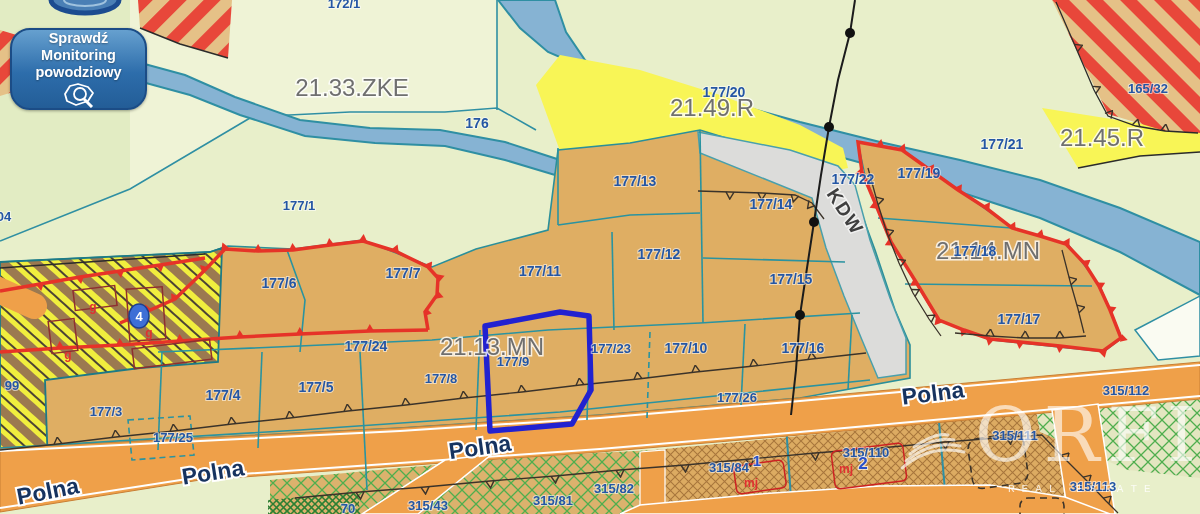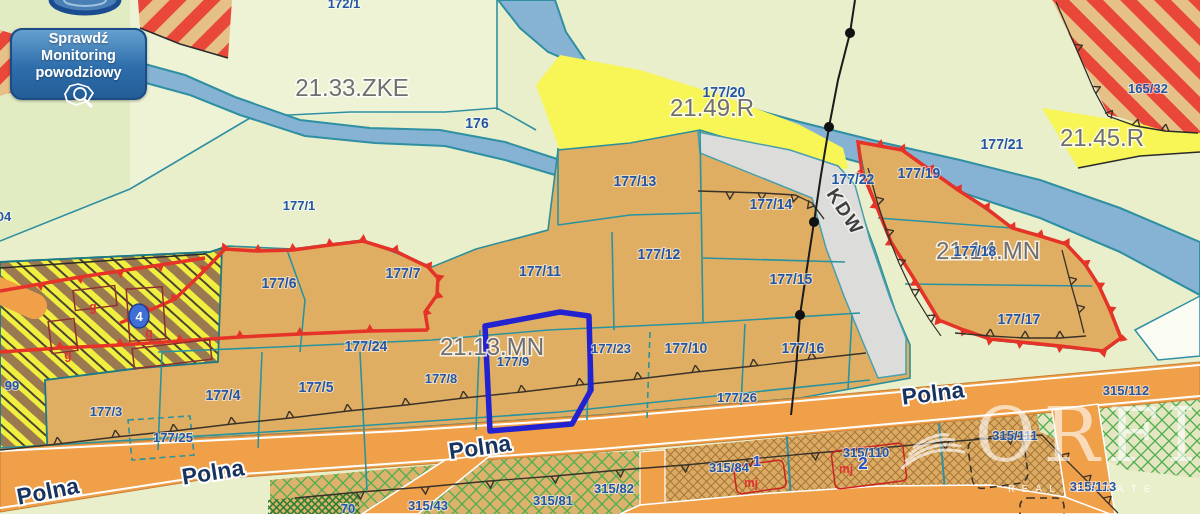--- a/index.html
+++ b/index.html
@@ -7,21 +7,21 @@
          font-family:"Liberation Sans",sans-serif;}
   #map{position:absolute;left:0;top:0;}
   text{font-family:"Liberation Sans",sans-serif;}
   .parcel{fill:#2456a4;font-weight:bold;font-size:13px;paint-order:stroke;stroke:rgba(255,255,255,.55);stroke-width:2px;text-anchor:middle;}
   .parcel14{font-size:14px;}
   .zone{fill:#6f6f6f;font-size:24px;paint-order:stroke;stroke:rgba(255,255,255,.8);stroke-width:3px;text-anchor:middle;}
   .street{fill:#17335f;font-weight:bold;font-size:23px;paint-order:stroke;stroke:#ffffff;stroke-width:4px;text-anchor:middle;}
   .kdw{fill:#3f3f3f;font-weight:bold;font-size:19px;letter-spacing:2px;paint-order:stroke;stroke:rgba(255,255,255,.6);stroke-width:3px;text-anchor:middle;}
   .mred{fill:#e03030;font-weight:bold;font-size:12px;text-anchor:middle;}
   .mblue{fill:#2850c8;font-weight:bold;text-anchor:middle;paint-order:stroke;stroke:rgba(255,255,255,.7);stroke-width:2px;}
-  #flood-btn{position:absolute;left:10px;top:28px;width:137px;height:72px;border-radius:12px;
+  #flood-btn{position:absolute;left:10px;top:28px;width:137px;height:82px;border-radius:20px;
      background:linear-gradient(#66a0cf,#2d6dab 55%,#235d97);border:2px solid #1b4c86;
      color:#fff;text-align:center;cursor:pointer;box-shadow:0 1px 3px rgba(0,0,0,.35);padding:0;}
   #flood-btn .l{font-weight:bold;font-size:14.5px;line-height:17px;text-shadow:0 1px 2px rgba(0,0,0,.35);}
   #flood-btn .ic{margin-top:1px;}
   #wm{position:absolute;left:975px;top:398px;color:rgba(255,255,255,.62);
       font-family:"DejaVu Serif",serif;font-size:74px;letter-spacing:8px;line-height:74px;pointer-events:none;}
   #wm2{position:absolute;left:1008px;top:483px;color:rgba(255,255,255,.8);
       font-size:11px;letter-spacing:7px;font-family:Liberation Mono, monospace;pointer-events:none;}
   #wmicon{position:absolute;left:894px;top:424px;pointer-events:none;}
 </style>

